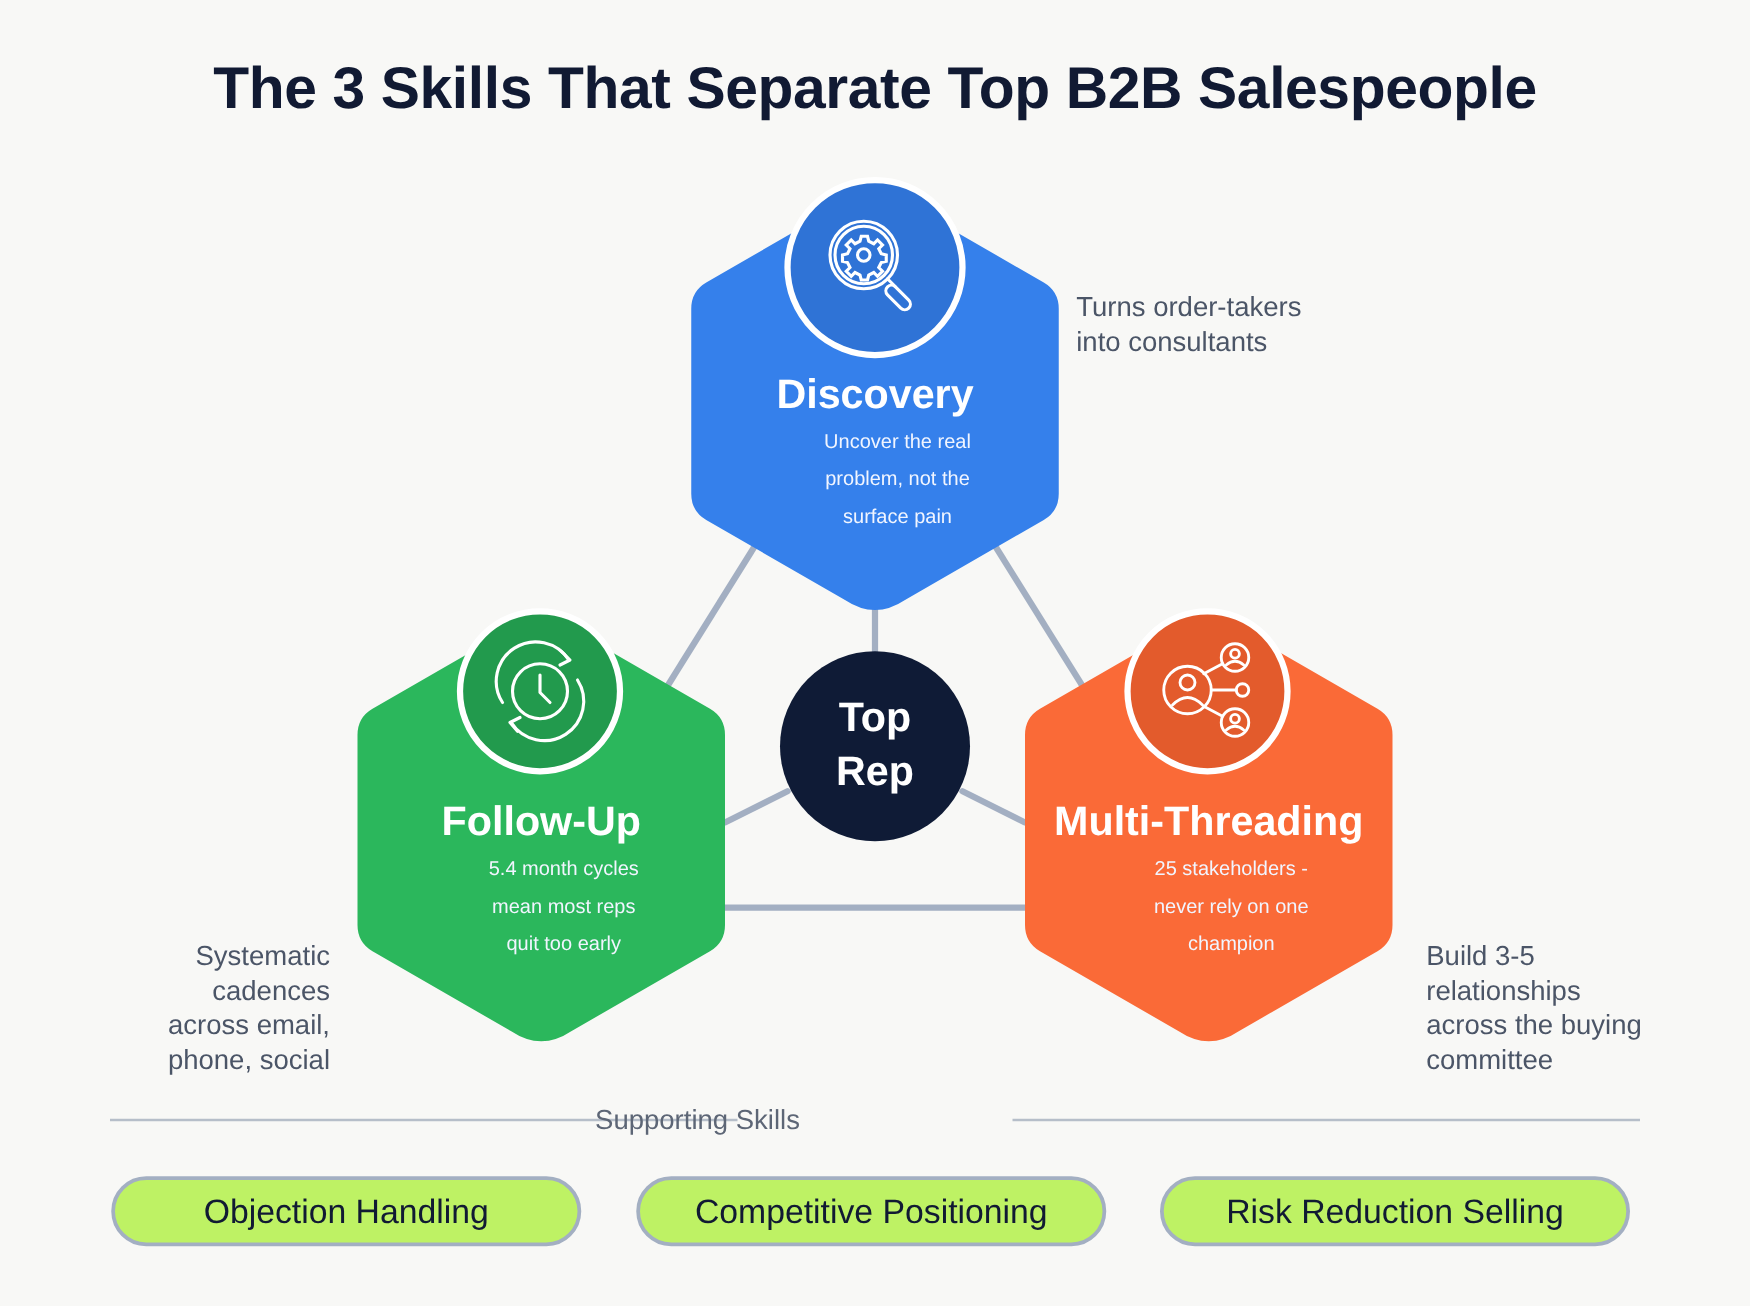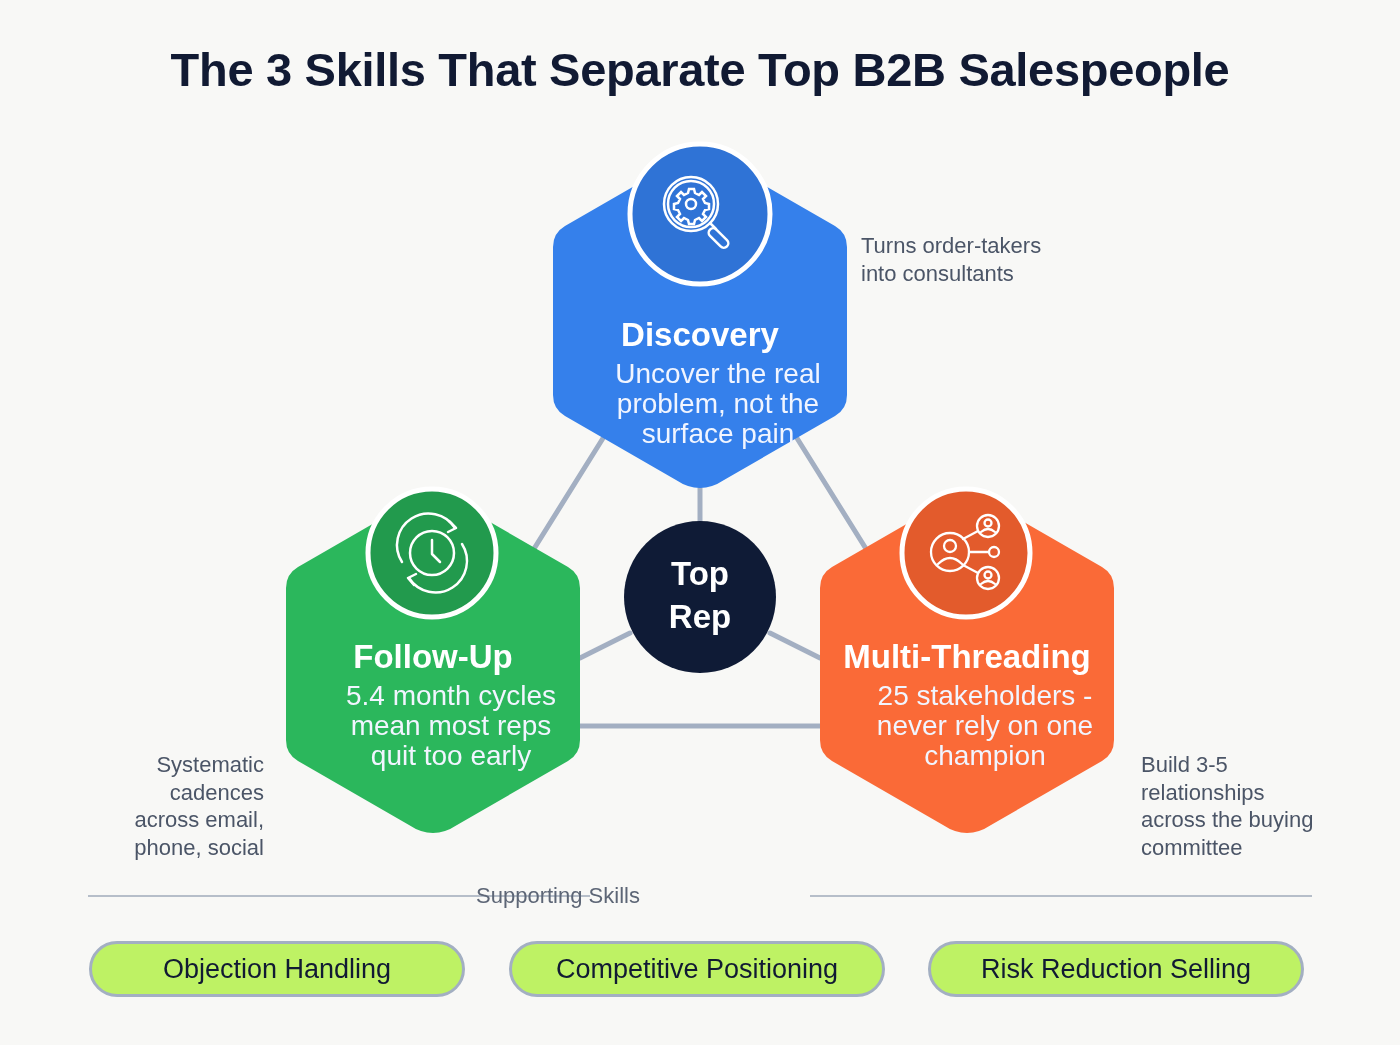--- a/index.html
+++ b/index.html
@@ -7,21 +7,21 @@
     width:1400px; height:1045px; background:#f8f8f6; position:relative; overflow:hidden;
     font-family: "Liberation Sans", "DejaVu Sans", sans-serif;
   }
   .title {
     position:absolute; left:0; top:42px; width:1400px; text-align:center;
     font-size:47px; font-weight:700; color:#111a33; letter-spacing:-0.3px;
   }
   svg.diagram { position:absolute; left:0; top:0; }
   .hex-text { position:absolute; text-align:center; color:#fff; }
   .hex-title { font-weight:700; font-size:33px; line-height:40px; }
-  .hex-desc { font-size:28px; line-height:30px; margin-top:4px; color:#f1f5ff;padding-left:36px; }
+  .hex-desc { font-size:16px; line-height:30px; margin-top:4px; color:#f1f5ff;padding-left:36px; }
   .center-label {
     position:absolute; left:624px; top:552px; width:152px; text-align:center;
     color:#fff; font-weight:700; font-size:33px; line-height:43px;
   }
   .note { position:absolute; font-size:22px; line-height:27.5px; color:#4b5567;margin-top:32px; }
   .support-label {
     position:absolute; left:0; top:883px; width:1116px; text-align:center;
     font-size:22px; color:#5d6676;
   }
   .support-line { position:absolute; top:895px; height:2px; background:#b6bec9; }
@@ -91,21 +91,21 @@
       <line x1="963" y1="565" x2="978" y2="573"></line>
       <circle cx="988" cy="578" r="11"></circle>
       <circle cx="988" cy="575" r="3.5"></circle>
       <path d="M981 584 q7 -6 14 0"></path>
     </g>
   </g>
 
   <circle cx="700" cy="597" r="76" fill="#0f1b36"></circle>
 </svg>
 
-<div class="hex-text" style="left:553px; top:295px; width:294px;margin-top:20px;">
+<div class="hex-text" style="left:553px; top:295px; width:294px;">
   <div class="hex-title">Discovery</div>
   <div class="hex-desc">
     <div>Uncover the real</div>
     <div>problem, not the</div>
     <div>surface pain</div>
   </div>
 </div>
 
 <div class="hex-text" style="left:286px; top:637px; width:294px;">
   <div class="hex-title">Follow-Up</div>

